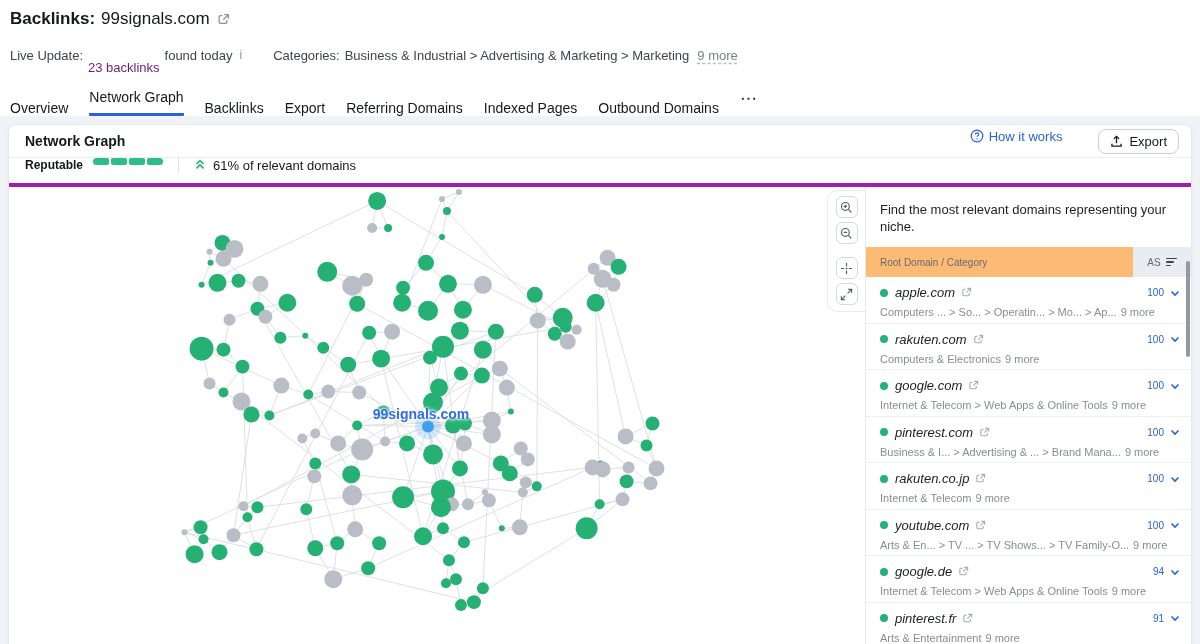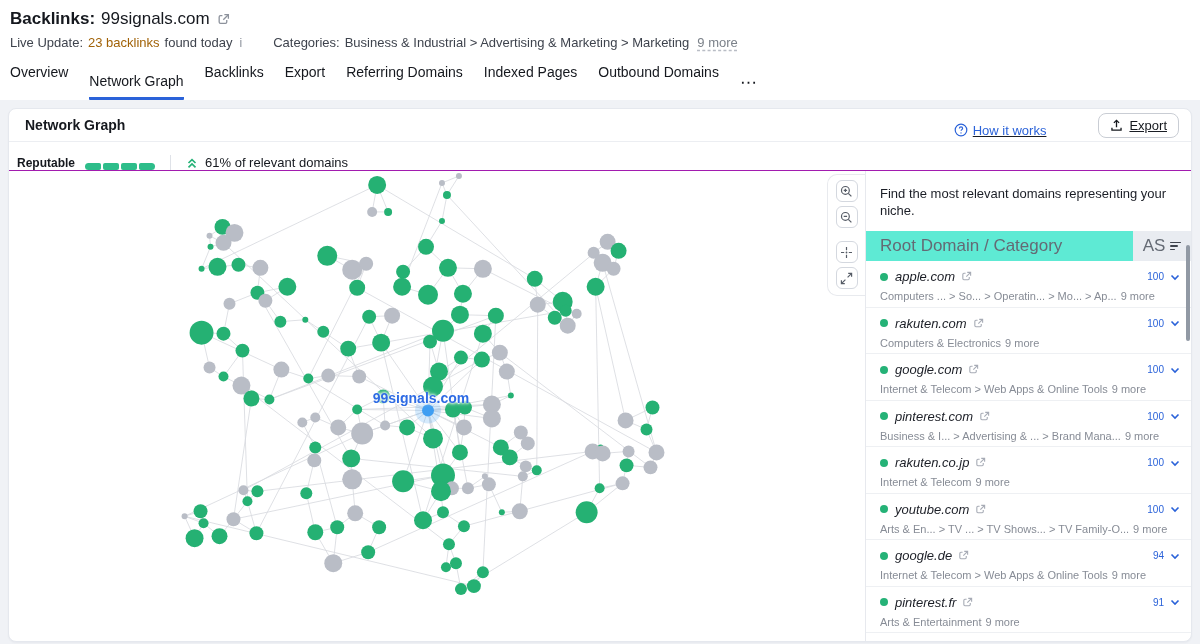--- a/index.html
+++ b/index.html
@@ -6,47 +6,47 @@
   html,body { width:1200px; height:644px; overflow:hidden; background:#fff;
     font-family:"Liberation Sans", sans-serif; color:#1a1d24; }
 
   
   .top { background:#fff; padding:9px 10px 0 10px; }
   .title-row { display:flex; align-items:center; gap:6px; }
   .t-bold { font-size:17px; font-weight:700; color:#15181e; }
   .t-domain { font-size:17px; color:#15181e; }
   .ic-ext { color:#8d929c; display:inline-flex; margin-left:1px; cursor:pointer; }
   .sub-row { margin-top:6px; font-size:13px; color:#3e434d; display:flex; align-items:center; gap:5px; }
-  .link-blue { color:#a16207; text-decoration:none; cursor:pointer; }
+  .link-blue { color:#701a75; text-decoration:none; cursor:pointer;margin-top:25px; }
   .info-ic { color:#8d929c; font-size:12px; padding:0 2px; cursor:pointer; }
   .cat-label { margin-left:24px; }
   .more-link { color:#7b8189; text-decoration:underline; text-decoration-style:dashed;
     text-decoration-color:#b9bdc5; text-underline-offset:3px; cursor:pointer; margin-left:3px; }
 
   .tab-bar { margin-top:14px; display:flex; align-items:flex-end; gap:21px; }
-  .tab { font-size:14px; color:#15181e; padding-bottom:20px; cursor:pointer; white-space:nowrap; }
+  .tab { font-size:14px; color:#15181e; padding-bottom:0; cursor:pointer; white-space:nowrap; }
   .tab.active { padding-bottom:8px; border-bottom:3px solid #2a62d9; border-radius:0 0 1px 1px; font-weight:400; }
   .tab-more { font-size:17px; color:#15181e; padding-bottom:13px; cursor:pointer; letter-spacing:1px; line-height:8px; }
 
   
   .page { background:#f0f2f6; height:553px; padding:8px 8px 0 8px; }
   .card { background:#fff; border:1px solid #e5e8ee; border-radius:8px; height:534px;
     display:flex; flex-direction:column; overflow:hidden; box-shadow:0 1px 2px rgba(20,30,60,.04); }
 
   .card-head { height:33px; display:flex; align-items:center; padding:0 12px 0 16px;
     border-bottom:1px solid #eceef2; flex:none; }
   .card-title { font-size:14px; font-weight:700; color:#15181e; }
-  .head-right { margin-left:auto; display:flex; align-items:flex-end; gap:16px;text-decoration:underline; }
+  .head-right { margin-left:auto; display:flex; align-items:flex-start; gap:0; }
   .hiw { display:inline-flex; align-items:center; gap:5px; font-size:13px; color:#2a62d9; cursor:pointer; text-decoration:none; }
   .btn-export { display:inline-flex; align-items:center; gap:6px; height:25px; padding:0 11px;
     background:#fff; border:1px solid #c9cdd4; border-radius:8px; font-size:13px; color:#15181e;
     font-family:inherit; cursor:pointer;margin-left:36px; }
 
-  .toolbar { height:29px; display:flex; align-items:flex-end; padding:0 8px;
-    border-bottom:1px solid #a21caf; flex:none; }
+  .toolbar { height:29px; display:flex; align-items:flex-start; padding:0 16px;
+    border-bottom:4px solid #a21caf; flex:none; }
   .rep-label { font-size:12px; font-weight:700; color:#15181e; margin-right:10px; }
   .meter { display:inline-flex; gap:2px; }
   .meter i { width:16px; height:7px; background:#2dbd8a; border-radius:2px; display:block; }
   .meter i:first-child { border-radius:4px 2px 2px 4px; }
   .meter i:last-child  { border-radius:2px 4px 4px 2px; }
   .vdiv { width:1px; height:15px; background:#dfe2e8; margin:0 15px; }
   .chev2 { color:#25b277; display:inline-flex; margin-right:7px; }
   .rel-text { font-size:13px; color:#15181e; }
 
   .content { flex:1; display:flex; min-height:0; }
@@ -61,21 +61,21 @@
     background:#fff; border:1px solid #e8eaee; border-right:none; border-radius:10px 0 0 10px;
     display:flex; flex-direction:column; align-items:center; }
   .gbtn { width:22px; height:22px; background:#fff; border:1px solid #d4d8df; border-radius:6px;
     display:flex; align-items:center; justify-content:center; color:#565c66; cursor:pointer; padding:0; }
   .gbtn + .gbtn { margin-top:4px; }
   .gbtn.gap { margin-top:13px; }
 
   
   .side { width:326px; flex:none; border-left:1px solid #e7e9ee; display:flex; flex-direction:column; position:relative; }
   .desc { padding:14px 14px 12px; font-size:13px; color:#1b1e26; line-height:17px; }
-  .thead { height:30px; background:#5eead4; display:flex; align-items:center; flex:none; font-size:17px; color:#646a74; }
+  .thead { height:30px; background:#fdba74; display:flex; align-items:center; flex:none; font-size:10px; color:#646a74; }
   .th1 { flex:1; padding-left:14px; }
   .th2 { width:58px; height:100%; background:#e9ecf1; display:flex; align-items:center; justify-content:center; gap:5px; cursor:pointer; }
   .sort-ic { display:inline-flex; flex-direction:column; gap:2px; align-items:flex-start; }
   .sort-ic i { display:block; height:1.5px; background:#3f444d; border-radius:1px; }
   .sort-ic i:nth-child(1){ width:11px; } .sort-ic i:nth-child(2){ width:8px; } .sort-ic i:nth-child(3){ width:5px; }
 
   .rows { flex:1; overflow:hidden; }
   .row { height:46.5px; border-bottom:1px solid #eef0f3; padding:8px 10px 0 14px; cursor:pointer; }
   .l1 { display:flex; align-items:center; }
   .dot { width:8px; height:8px; border-radius:50%; background:#25b277; margin-right:7px; flex:none; }

